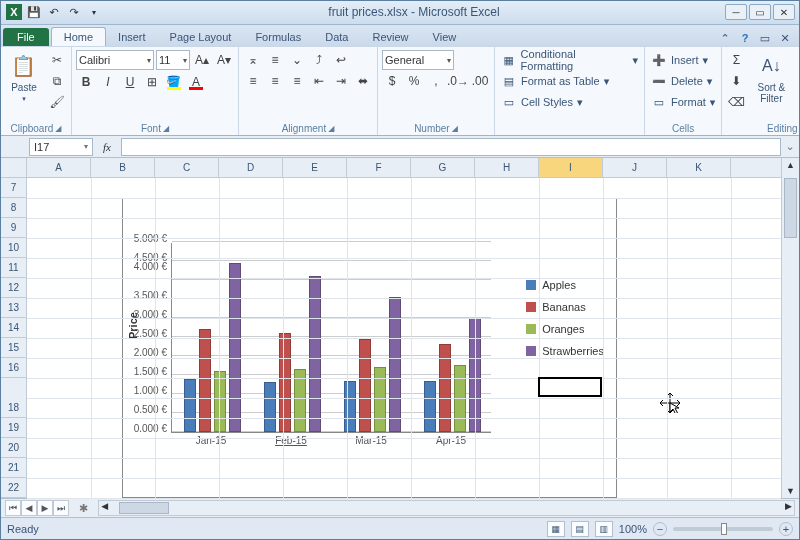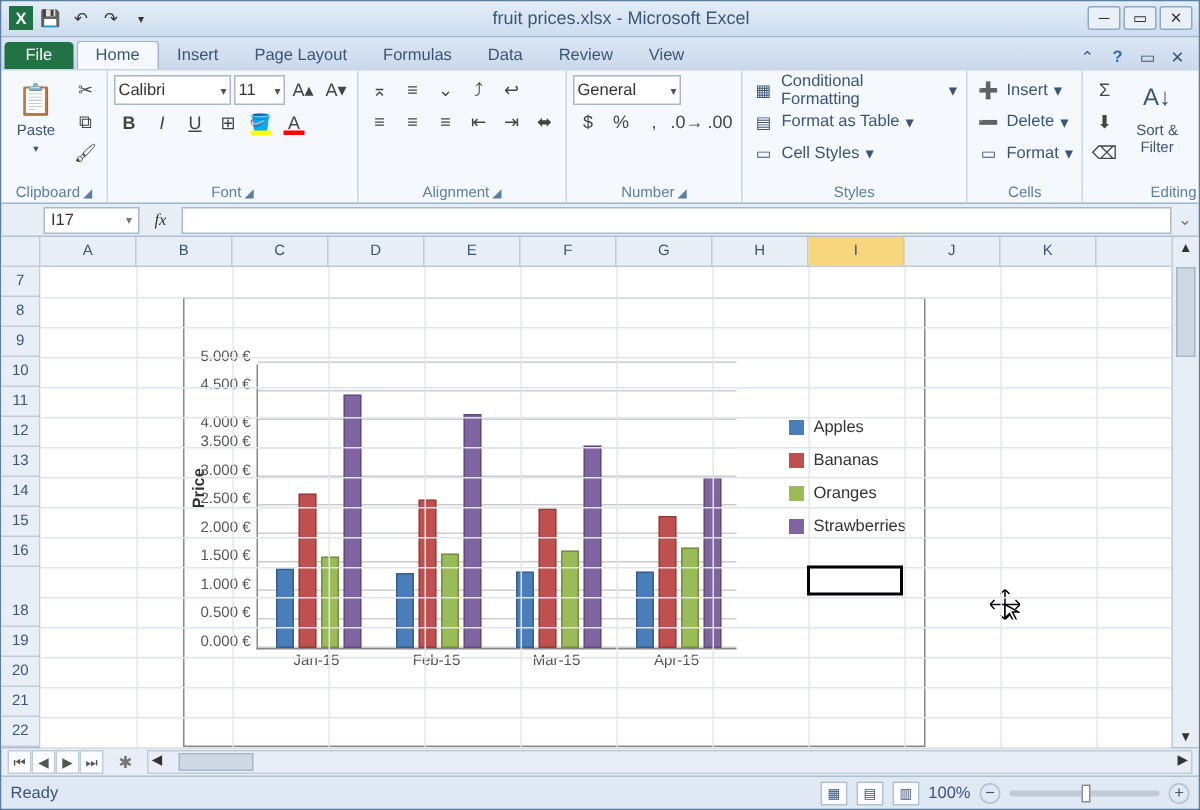--- a/index.html
+++ b/index.html
@@ -227,23 +227,20 @@
     </div>
 
     <div class="group" style="min-width:150px;">
       <div class="group-body">
         <div class="stack">
           <div class="ribbon-item"><span class="ricon">▦</span><span>Conditional Formatting</span> ▾</div>
           <div class="ribbon-item"><span class="ricon">▤</span><span>Format as Table</span> ▾</div>
           <div class="ribbon-item"><span class="ricon">▭</span><span>Cell Styles</span> ▾</div>
         </div>
       </div>
-      <div class="group-label">
-          <span>Styles</span>
-        </div>
     </div>
 
     <div class="group">
       <div class="group-body">
         <div class="stack">
           <div class="ribbon-item"><span class="ricon">➕</span><span>Insert</span> ▾</div>
           <div class="ribbon-item"><span class="ricon">➖</span><span>Delete</span> ▾</div>
           <div class="ribbon-item"><span class="ricon">▭</span><span>Format</span> ▾</div>
         </div>
       </div>
@@ -323,21 +320,21 @@
         <div class="axis-title-y" style="left:4px;">Price</div>
         <div class="ylabels" id="ylabels">
             <div class="ylabel" style="bottom: -6px;">0.000 €</div>
             <div class="ylabel" style="bottom: 13px;">0.500 €</div>
             <div class="ylabel" style="bottom: 32px;">1.000 €</div>
             <div class="ylabel" style="bottom: 51px;">1.500 €</div>
             <div class="ylabel" style="bottom: 70px;">2.000 €</div>
             <div class="ylabel" style="bottom: 89px;">2.500 €</div>
             <div class="ylabel" style="bottom: 108px;">3.000 €</div>
             <div class="ylabel" style="bottom: 127px;">3.500 €</div>
-            <div class="ylabel" style="bottom: 140px;">4.000 €</div>
+            <div class="ylabel" style="bottom: 156px;">4.000 €</div>
             <div class="ylabel" style="bottom: 165px;">4.500 €</div>
             <div class="ylabel" style="bottom: 184px;">5.000 €</div>
           </div>
         <div class="plot-wrap">
           <div class="plot" id="plot">
               <div class="grid-h" style="bottom: 0px;"></div>
               <div class="grid-h" style="bottom: 19px;"></div>
               <div class="grid-h" style="bottom: 38px;"></div>
               <div class="grid-h" style="bottom: 57px;"></div>
               <div class="grid-h" style="bottom: 76px;"></div>
@@ -359,21 +356,21 @@
               <div class="bar" style="left: 186.5px; height: 93.1px; background: rgb(192, 80, 77); border: 1px solid rgba(0, 0, 0, 0.25);"></div>
               <div class="bar" style="left: 201.5px; height: 64.6px; background: rgb(155, 187, 89); border: 1px solid rgba(0, 0, 0, 0.25);"></div>
               <div class="bar" style="left: 216.5px; height: 134.9px; background: rgb(128, 100, 162); border: 1px solid rgba(0, 0, 0, 0.25);"></div>
               <div class="bar" style="left: 251.5px; height: 51.3px; background: rgb(74, 126, 187); border: 1px solid rgba(0, 0, 0, 0.25);"></div>
               <div class="bar" style="left: 266.5px; height: 87.4px; background: rgb(192, 80, 77); border: 1px solid rgba(0, 0, 0, 0.25);"></div>
               <div class="bar" style="left: 281.5px; height: 66.5px; background: rgb(155, 187, 89); border: 1px solid rgba(0, 0, 0, 0.25);"></div>
               <div class="bar" style="left: 296.5px; height: 114px; background: rgb(128, 100, 162); border: 1px solid rgba(0, 0, 0, 0.25);"></div>
             </div>
           <div class="xlabels" id="xlabels">
               <div style="width: 80px; text-align: center;">Jan-15</div>
-              <div style="width: 80px; text-align: center;">Feb-15</div>
+              <div style="width: 80px; text-align: center; text-decoration: underline;">Feb-15</div>
               <div style="width: 80px; text-align: center;">Mar-15</div>
               <div style="width: 80px; text-align: center;">Apr-15</div>
             </div>
         </div>
         <div class="legend" id="legend">
             <div class="legend-row">
               <span class="sw" style="background:#4a7ebb"></span>
               <span>Apples</span>
             </div>
             <div class="legend-row">

